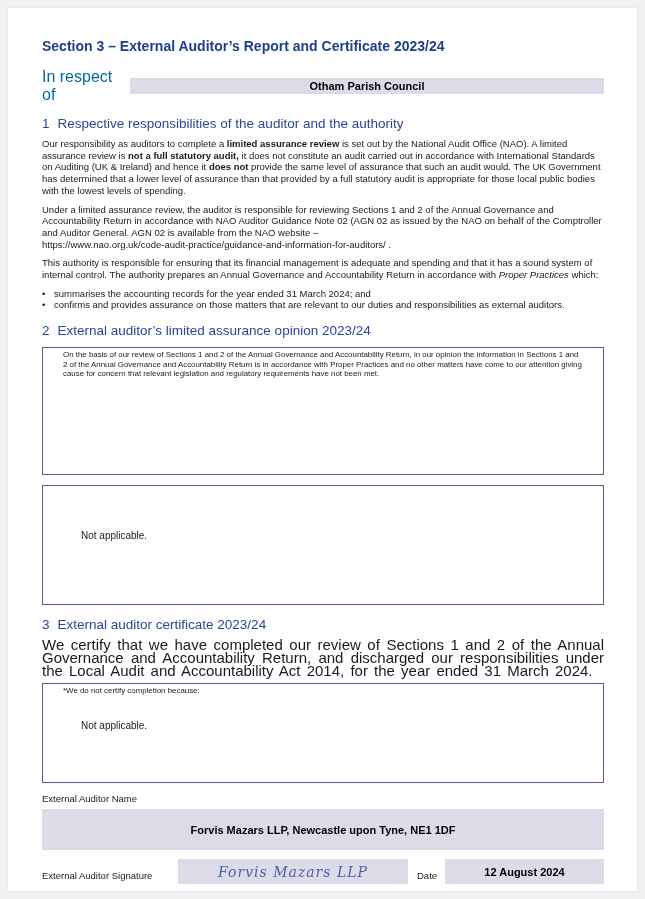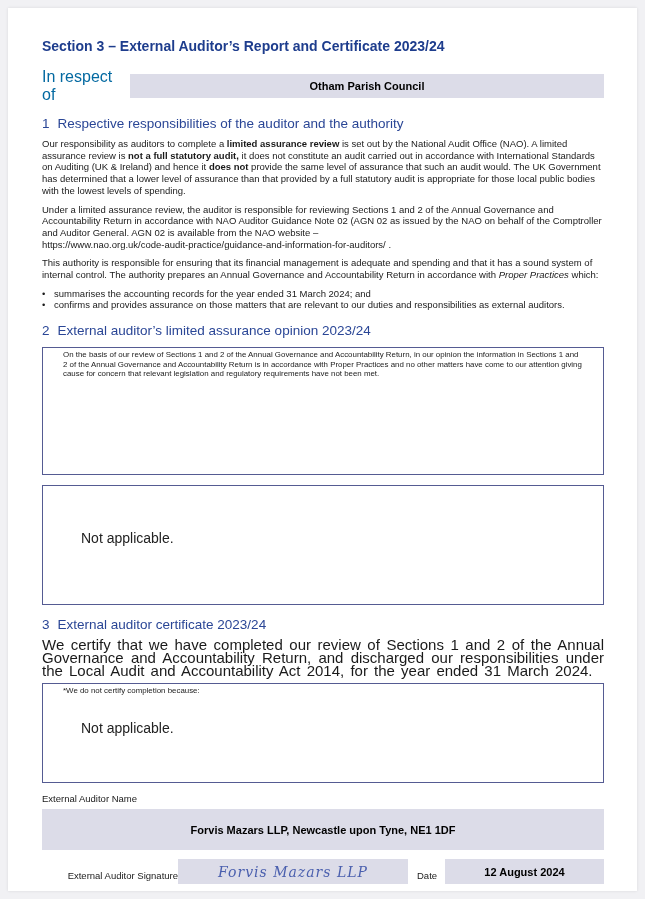--- a/index.html
+++ b/index.html
@@ -32,21 +32,21 @@
     margin-top: 13px;
   }
   .respect-label {
     font-size: 16px;
     color: #0369a1;
     width: 88px;
     flex: 0 0 88px;
   }
   .respect-box {
     flex: 1;
-    height: 24px;
+    height: 16px;
     background: #dcdce8;
     display: flex;
     align-items: center;
     justify-content: center;
     font-size: 11px;
     font-weight: bold;
     color: #000;
   }
   .section-heading {
     font-size: 13.5px;
@@ -75,21 +75,21 @@
     padding: 2px 20px;
   }
   .box-opinion { height: 128px; margin-top: 8px; }
   .box-small-text {
     font-size: 7.9px;
     line-height: 9.6px;
     color: #222;
   }
   .box-other { height: 120px; margin-top: 10px; }
   .box-value {
-    font-size: 14px;
+    font-size: 10px;
     color: #222;
     margin-left: 18px;
   }
   .box-other .box-value { margin-top: 42px; }
   .box-certify { height: 100px; margin-top: 4px; }
   .box-certify .box-value { margin-top: 24px; }
   .cert-para {
     font-size: 15px;
     line-height: 12.8px;
     text-align: justify;
@@ -110,21 +110,21 @@
     justify-content: center;
     font-size: 11px;
     font-weight: bold;
     color: #000;
   }
   .sig-row {
     display: flex;
     align-items: flex-end;
     margin-top: 9px;
   }
-  .sig-label { flex: 0 0 136px; padding-bottom: 3px; text-align: right; }
+  .sig-label { flex: 0 0 136px; padding-bottom: 3px; }
   .sig-box {
     flex: 0 0 230px;
     height: 25px;
     background: #dcdce8;
     display: flex;
     align-items: center;
     justify-content: center;
     font-family: "DejaVu Serif", serif;
     font-style: italic;
     font-size: 14px;

